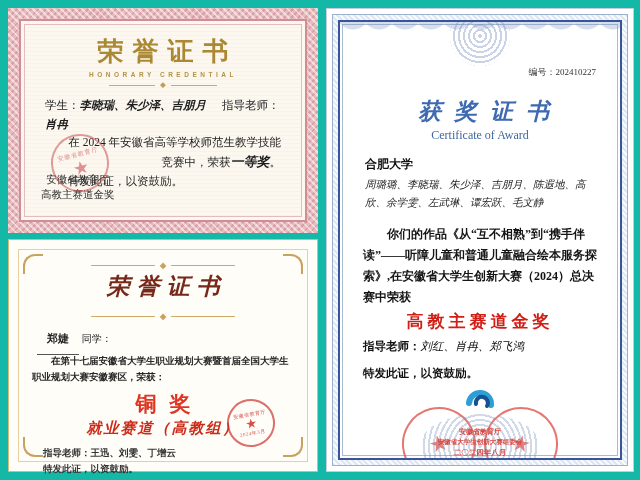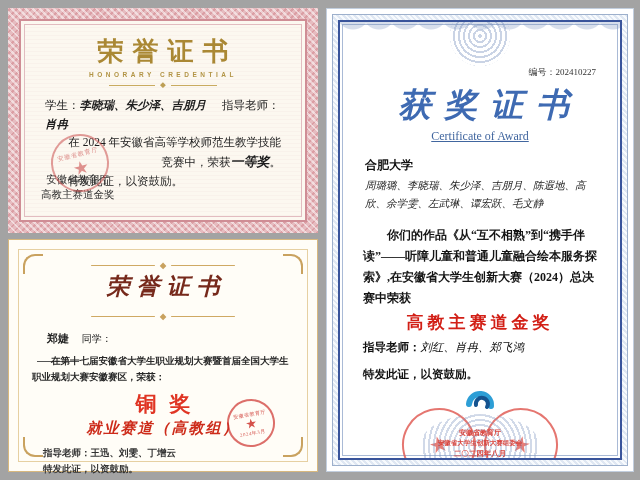--- a/index.html
+++ b/index.html
@@ -1,17 +1,17 @@
 <!DOCTYPE html>
 <html><head>
 <meta charset="utf-8">
 <style>
   * { margin:0; padding:0; box-sizing:border-box; }
   body { font-family:"Liberation Serif", serif; background:#ffffff; }
-  .canvas { position:relative; width:640px; height:480px; background:#a3a3a3; overflow:hidden; }
+  .canvas { position:relative; width:640px; height:480px; background:#14b8a6; overflow:hidden; }
 
   .cert { position:absolute; }
 
   
   .cert1 { left:8px; top:8px; width:310px; height:225px; padding:11px;
     background-color:#e6bcc0;
     background-image:
       repeating-linear-gradient(45deg, rgba(255,255,255,.5) 0 2px, transparent 2px 5px),
       repeating-linear-gradient(-45deg, rgba(199,103,112,.35) 0 2px, transparent 2px 5px);
   }
@@ -43,21 +43,21 @@
   .c2-corner { position:absolute; width:20px; height:20px; border-top:2px solid #c9a25f; border-left:2px solid #c9a25f; border-top-left-radius:12px; }
   .c2-corner.tl { top:4px; left:4px; }
   .c2-corner.tr { top:4px; right:4px; transform:rotate(90deg); }
   .c2-corner.br { bottom:4px; right:4px; transform:rotate(180deg); }
   .c2-corner.bl { bottom:4px; left:4px; transform:rotate(270deg); }
   .c2-flourish { margin-top:10px; color:#c9a25f; font-size:8px; }
   .c2-flourish i { display:inline-block; width:64px; height:1px; background:#cfa963; vertical-align:middle; border-radius:1px; }
   .c2-flourish b { vertical-align:middle; margin:0 5px; }
   .c2-title { font-size:23px; letter-spacing:7px; text-indent:7px; color:#76291b; font-weight:bold; font-style:italic; margin-top:1px; }
   .c2-namerow { text-align:left; margin:10px 0 0 18px; font-size:10px; color:#222; font-family:"Liberation Sans", sans-serif; }
-  .c2-name { font-weight:bold; border-bottom:1px solid #555; padding:0 10px 17px; font-size:11px; font-family:"Liberation Serif", serif; }
+  .c2-name { font-weight:bold; border-bottom:1px solid #555; padding:0 10px 10px; font-size:11px; font-family:"Liberation Serif", serif; }
   .c2-body { text-align:left; margin:7px 13px 0; font-size:9.5px; line-height:1.65; text-indent:2em; color:#272727; font-weight:bold; font-family:"Liberation Sans", sans-serif; }
   .c2-award { font-size:21px; color:#e03524; font-weight:bold; letter-spacing:13px; text-indent:13px; margin-top:5px; }
   .c2-track { font-size:15px; color:#cd2b1a; font-weight:bold; font-style:italic; letter-spacing:2px; margin-top:1px; }
   .c2-advisor, .c2-issue { text-align:left; margin:9px 0 0 24px; font-size:9.5px; color:#333; font-weight:bold; font-family:"Liberation Sans", sans-serif; }
   .c2-issue { margin-top:3px; }
   .c2-seal { position:absolute; right:32px; bottom:14px; width:48px; height:48px; border:2px solid rgba(205,50,45,.7); transform:rotate(-10deg); color:rgba(205,50,45,.85); }
   .c2-seal .t { font-size:5px; letter-spacing:.5px; }
   .c2-seal .star { font-size:13px; line-height:1; }
 
   
@@ -70,22 +70,22 @@
   .c3-lace { position:absolute; top:0; left:0; right:0; height:26px;
     background:radial-gradient(circle at 13px -9px, rgba(122,146,190,.3) 0 16px, transparent 17px);
     background-size:26px 30px; background-repeat:repeat-x; }
   .c3-medallion { position:absolute; top:-16px; left:50%; transform:translateX(-50%);
     width:60px; height:60px; border-radius:50%;
     background:repeating-radial-gradient(circle, rgba(122,146,190,.4) 0 2px, transparent 2px 5px); }
   .c3-rosette { position:absolute; bottom:-20px; left:50%; transform:translateX(-50%);
     width:120px; height:64px; border-radius:50%;
     background:repeating-radial-gradient(circle, rgba(122,146,190,.35) 0 2px, transparent 2px 5px); }
   .c3-no { margin-top:44px; text-align:right; padding-right:24px; font-size:9px; color:#333; }
-  .c3-title { font-size:33px; color:#3e6ab2; font-weight:bold; font-style:italic; letter-spacing:13px; text-indent:13px; margin-top:4px;padding-left:7px; }
-  .c3-sub { font-size:12px; color:#41669f; margin-top:1px;text-decoration:underline; }
+  .c3-title { font-size:23px; color:#3e6ab2; font-weight:bold; font-style:italic; letter-spacing:13px; text-indent:13px; margin-top:17px;padding-left:7px; }
+  .c3-sub { font-size:12px; color:#41669f; margin-top:1px; }
   .c3-uni { text-align:left; margin:13px 25px 0; font-size:12px; font-weight:bold; color:#111; }
   .c3-names { text-align:left; margin:3px 25px 0; font-size:10.5px; line-height:1.7; color:#222; font-style:italic; }
   .c3-body { text-align:left; margin:12px 23px 0; font-size:12px; font-weight:bold; color:#151515; line-height:1.75; text-indent:2em; }
   .c3-award { font-size:17px; color:#d21f16; font-weight:bold; letter-spacing:4px; margin-top:2px; }
   .c3-advisor { text-align:left; margin:6px 23px 0; font-size:11.5px; font-weight:bold; color:#111; }
   .c3-advisor .hand { font-weight:500; }
   .c3-issue { text-align:left; margin:12px 23px 0; font-size:11.5px; font-weight:bold; color:#111; }
   .c3-logo { position:relative; margin:2px auto -12px; width:36px; height:30px; z-index:3; }
   .c3-seals { position:relative; height:88px; margin-top:2px; }
   .seal-big { position:absolute; top:4px; width:74px; height:74px; border:2.5px solid rgba(222,84,76,.8); border-radius:50%; }

